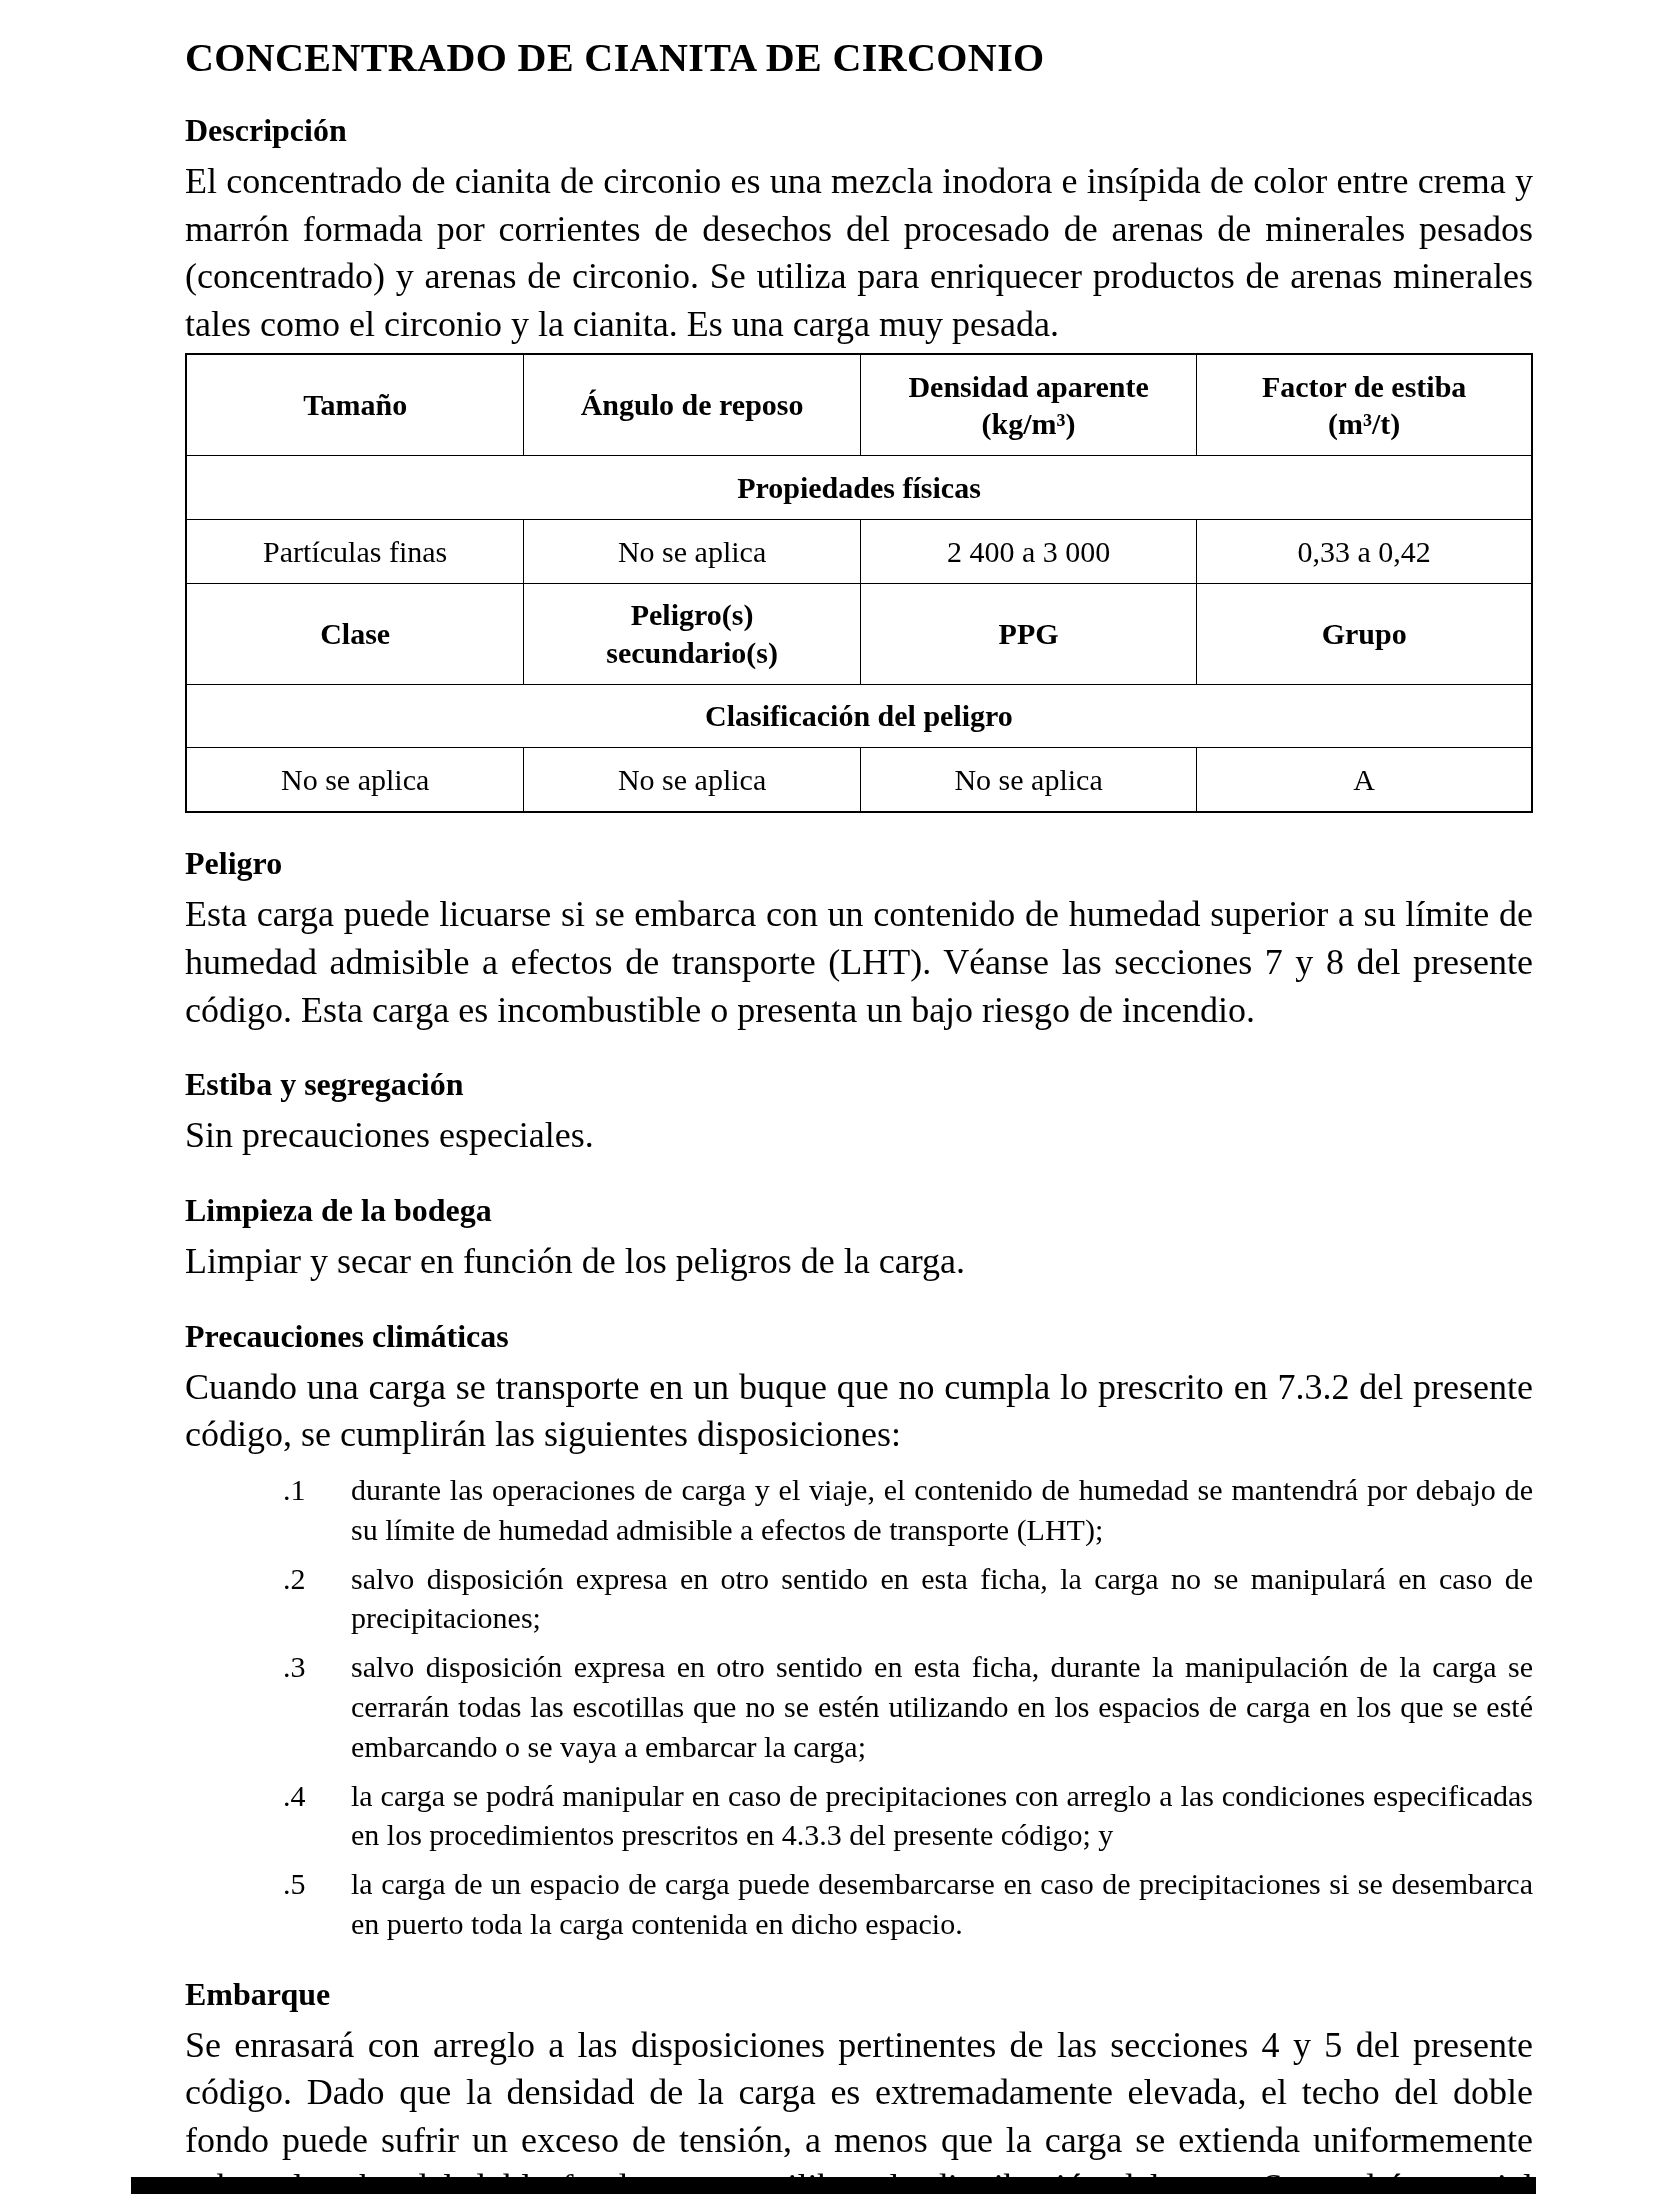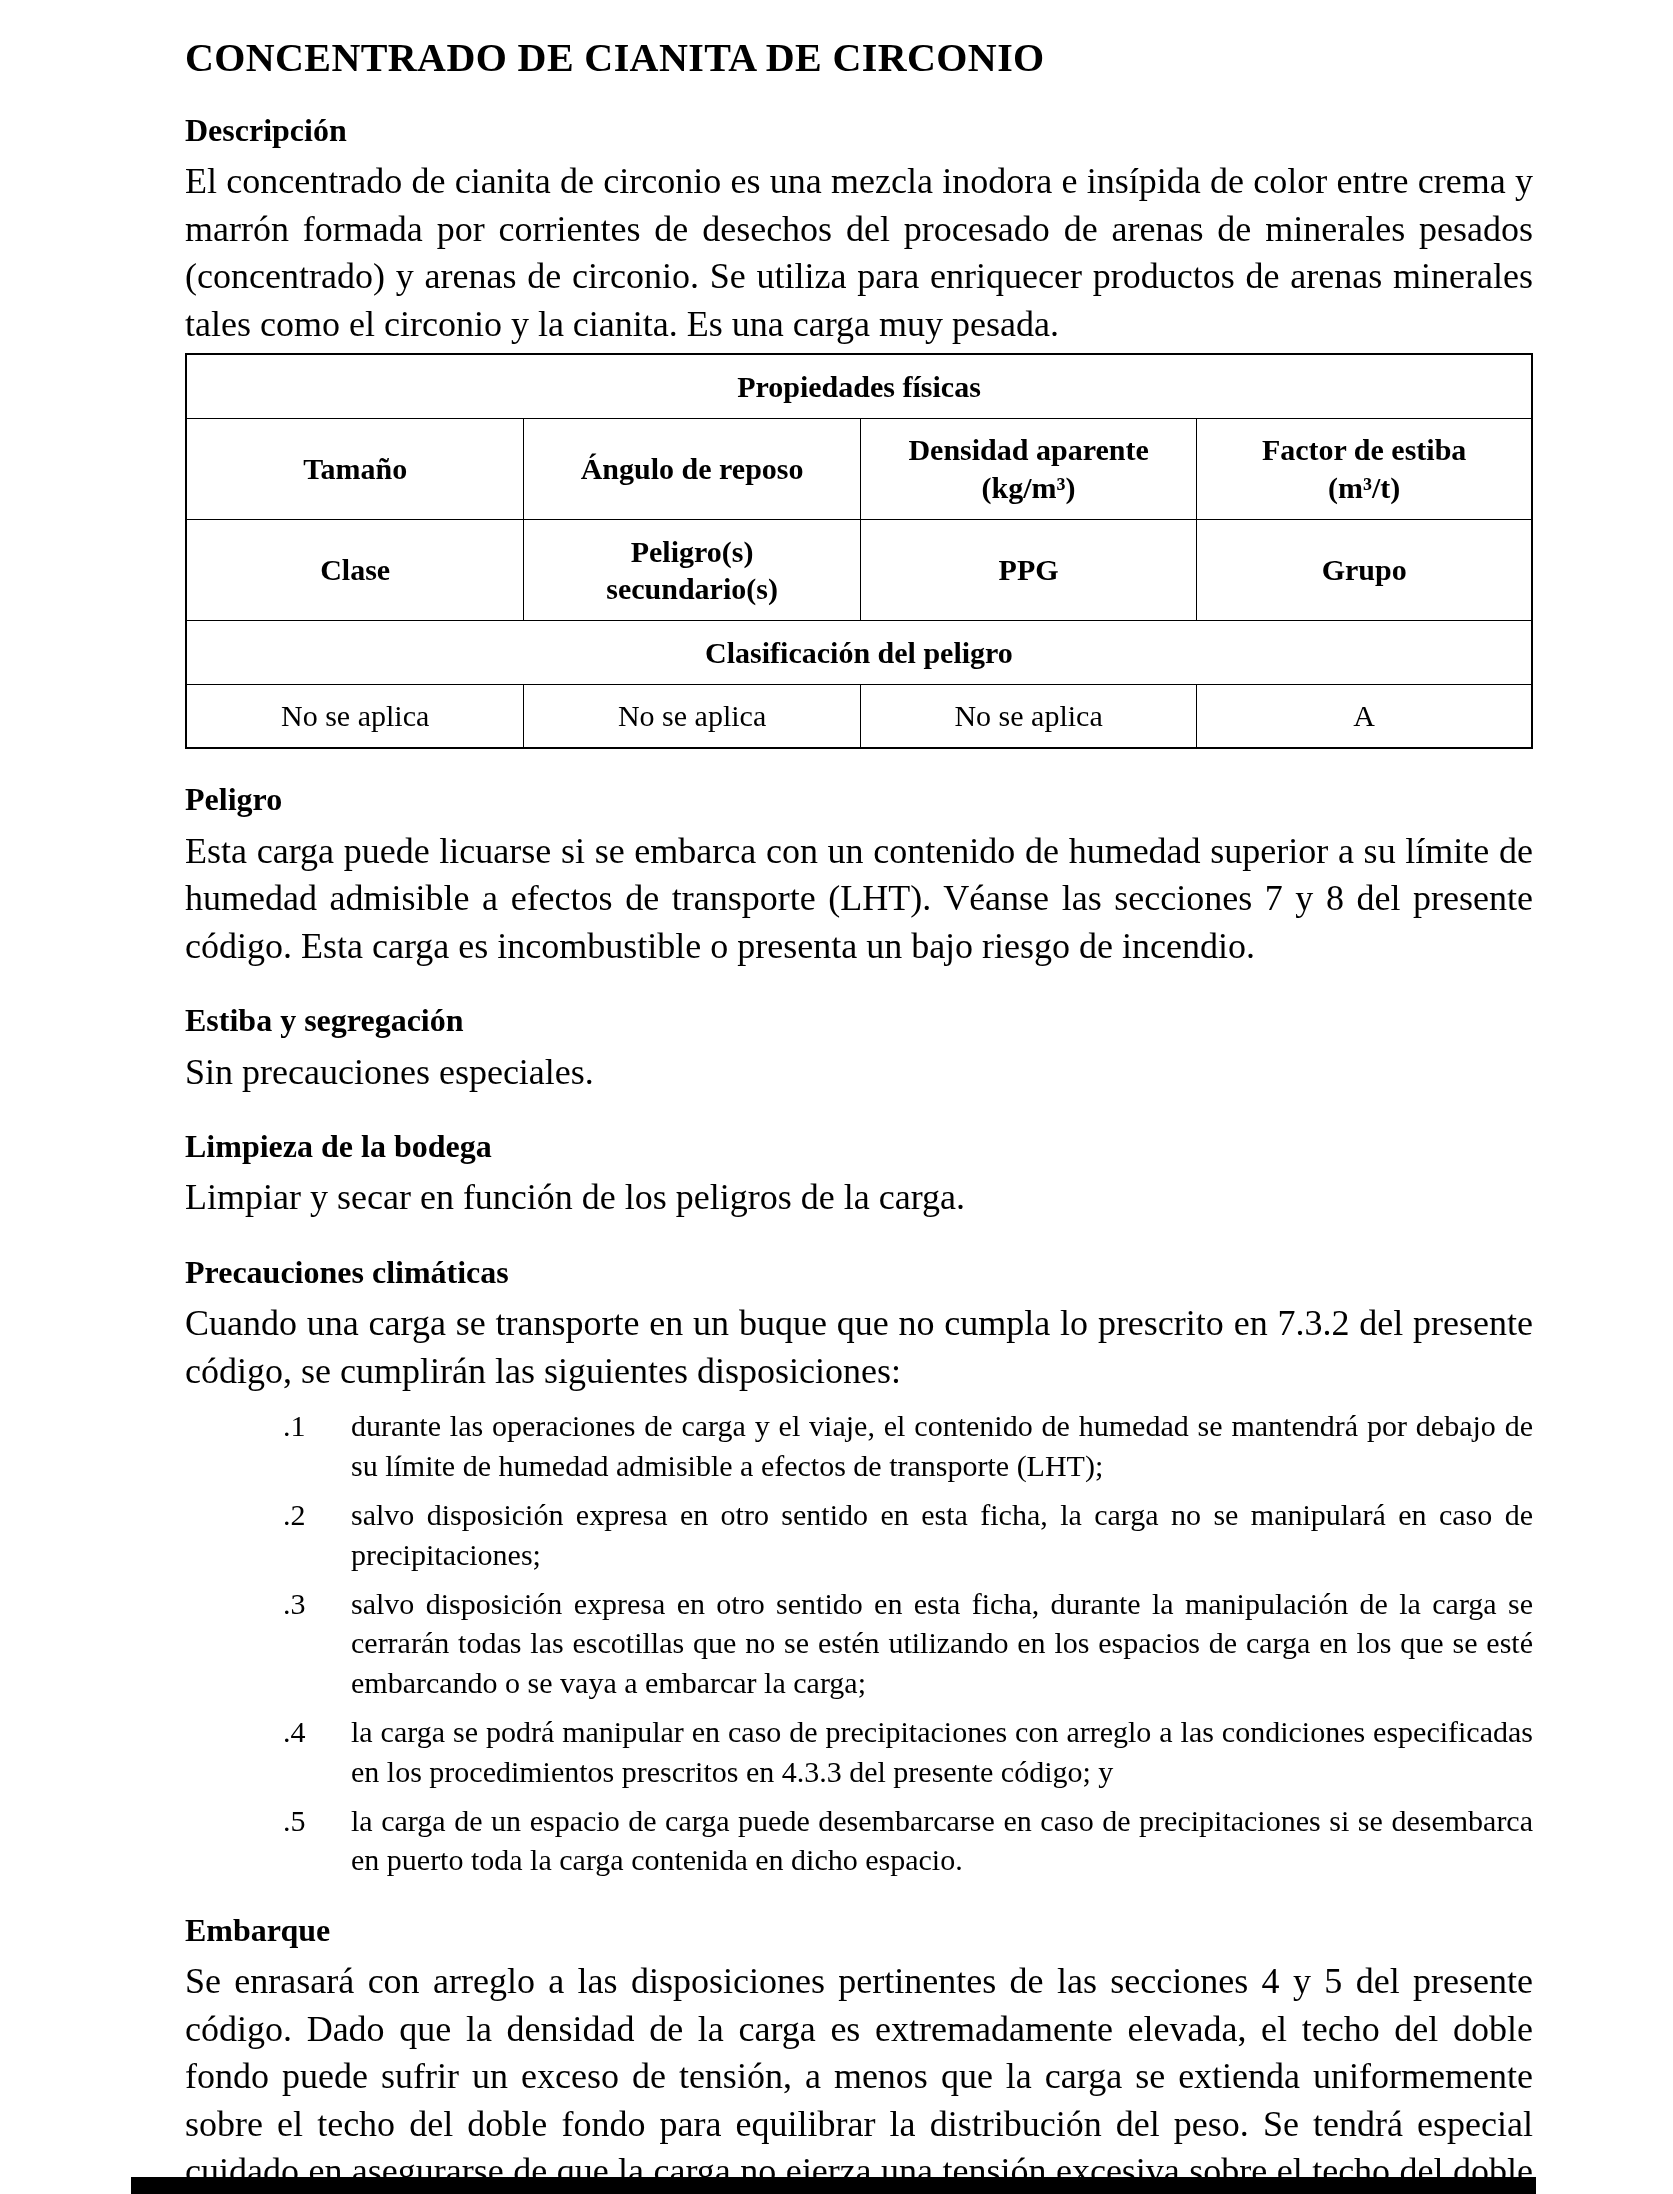--- a/index.html
+++ b/index.html
@@ -93,33 +93,39 @@
 
   <table class="props">
     <colgroup>
       <col style="width:25.1%">
       <col style="width:25.0%">
       <col style="width:25.0%">
       <col style="width:24.9%">
     </colgroup>
     <tbody>
       <tr>
-        <td colspan="4" class="th">Propiedades físicas</td>
-      </tr>
-      <tr>
         <td class="th">Tamaño</td>
         <td class="th">Ángulo de reposo</td>
         <td class="th">
           <span>Densidad aparente</span><br>
           <span>(kg/m³)</span>
         </td>
         <td class="th">
           <span>Factor de estiba</span><br>
           <span>(m³/t)</span>
         </td>
+      </tr>
+      <tr>
+        <td colspan="4" class="th">Propiedades físicas</td>
+      </tr>
+      <tr>
+        <td>Partículas finas</td>
+        <td>No se aplica</td>
+        <td>2 400 a 3 000</td>
+        <td>0,33 a 0,42</td>
       </tr>
       <tr>
         <td class="th">Clase</td>
         <td class="th">
           <span>Peligro(s)</span><br>
           <span>secundario(s)</span>
         </td>
         <td class="th">PPG</td>
         <td class="th">Grupo</td>
       </tr>

